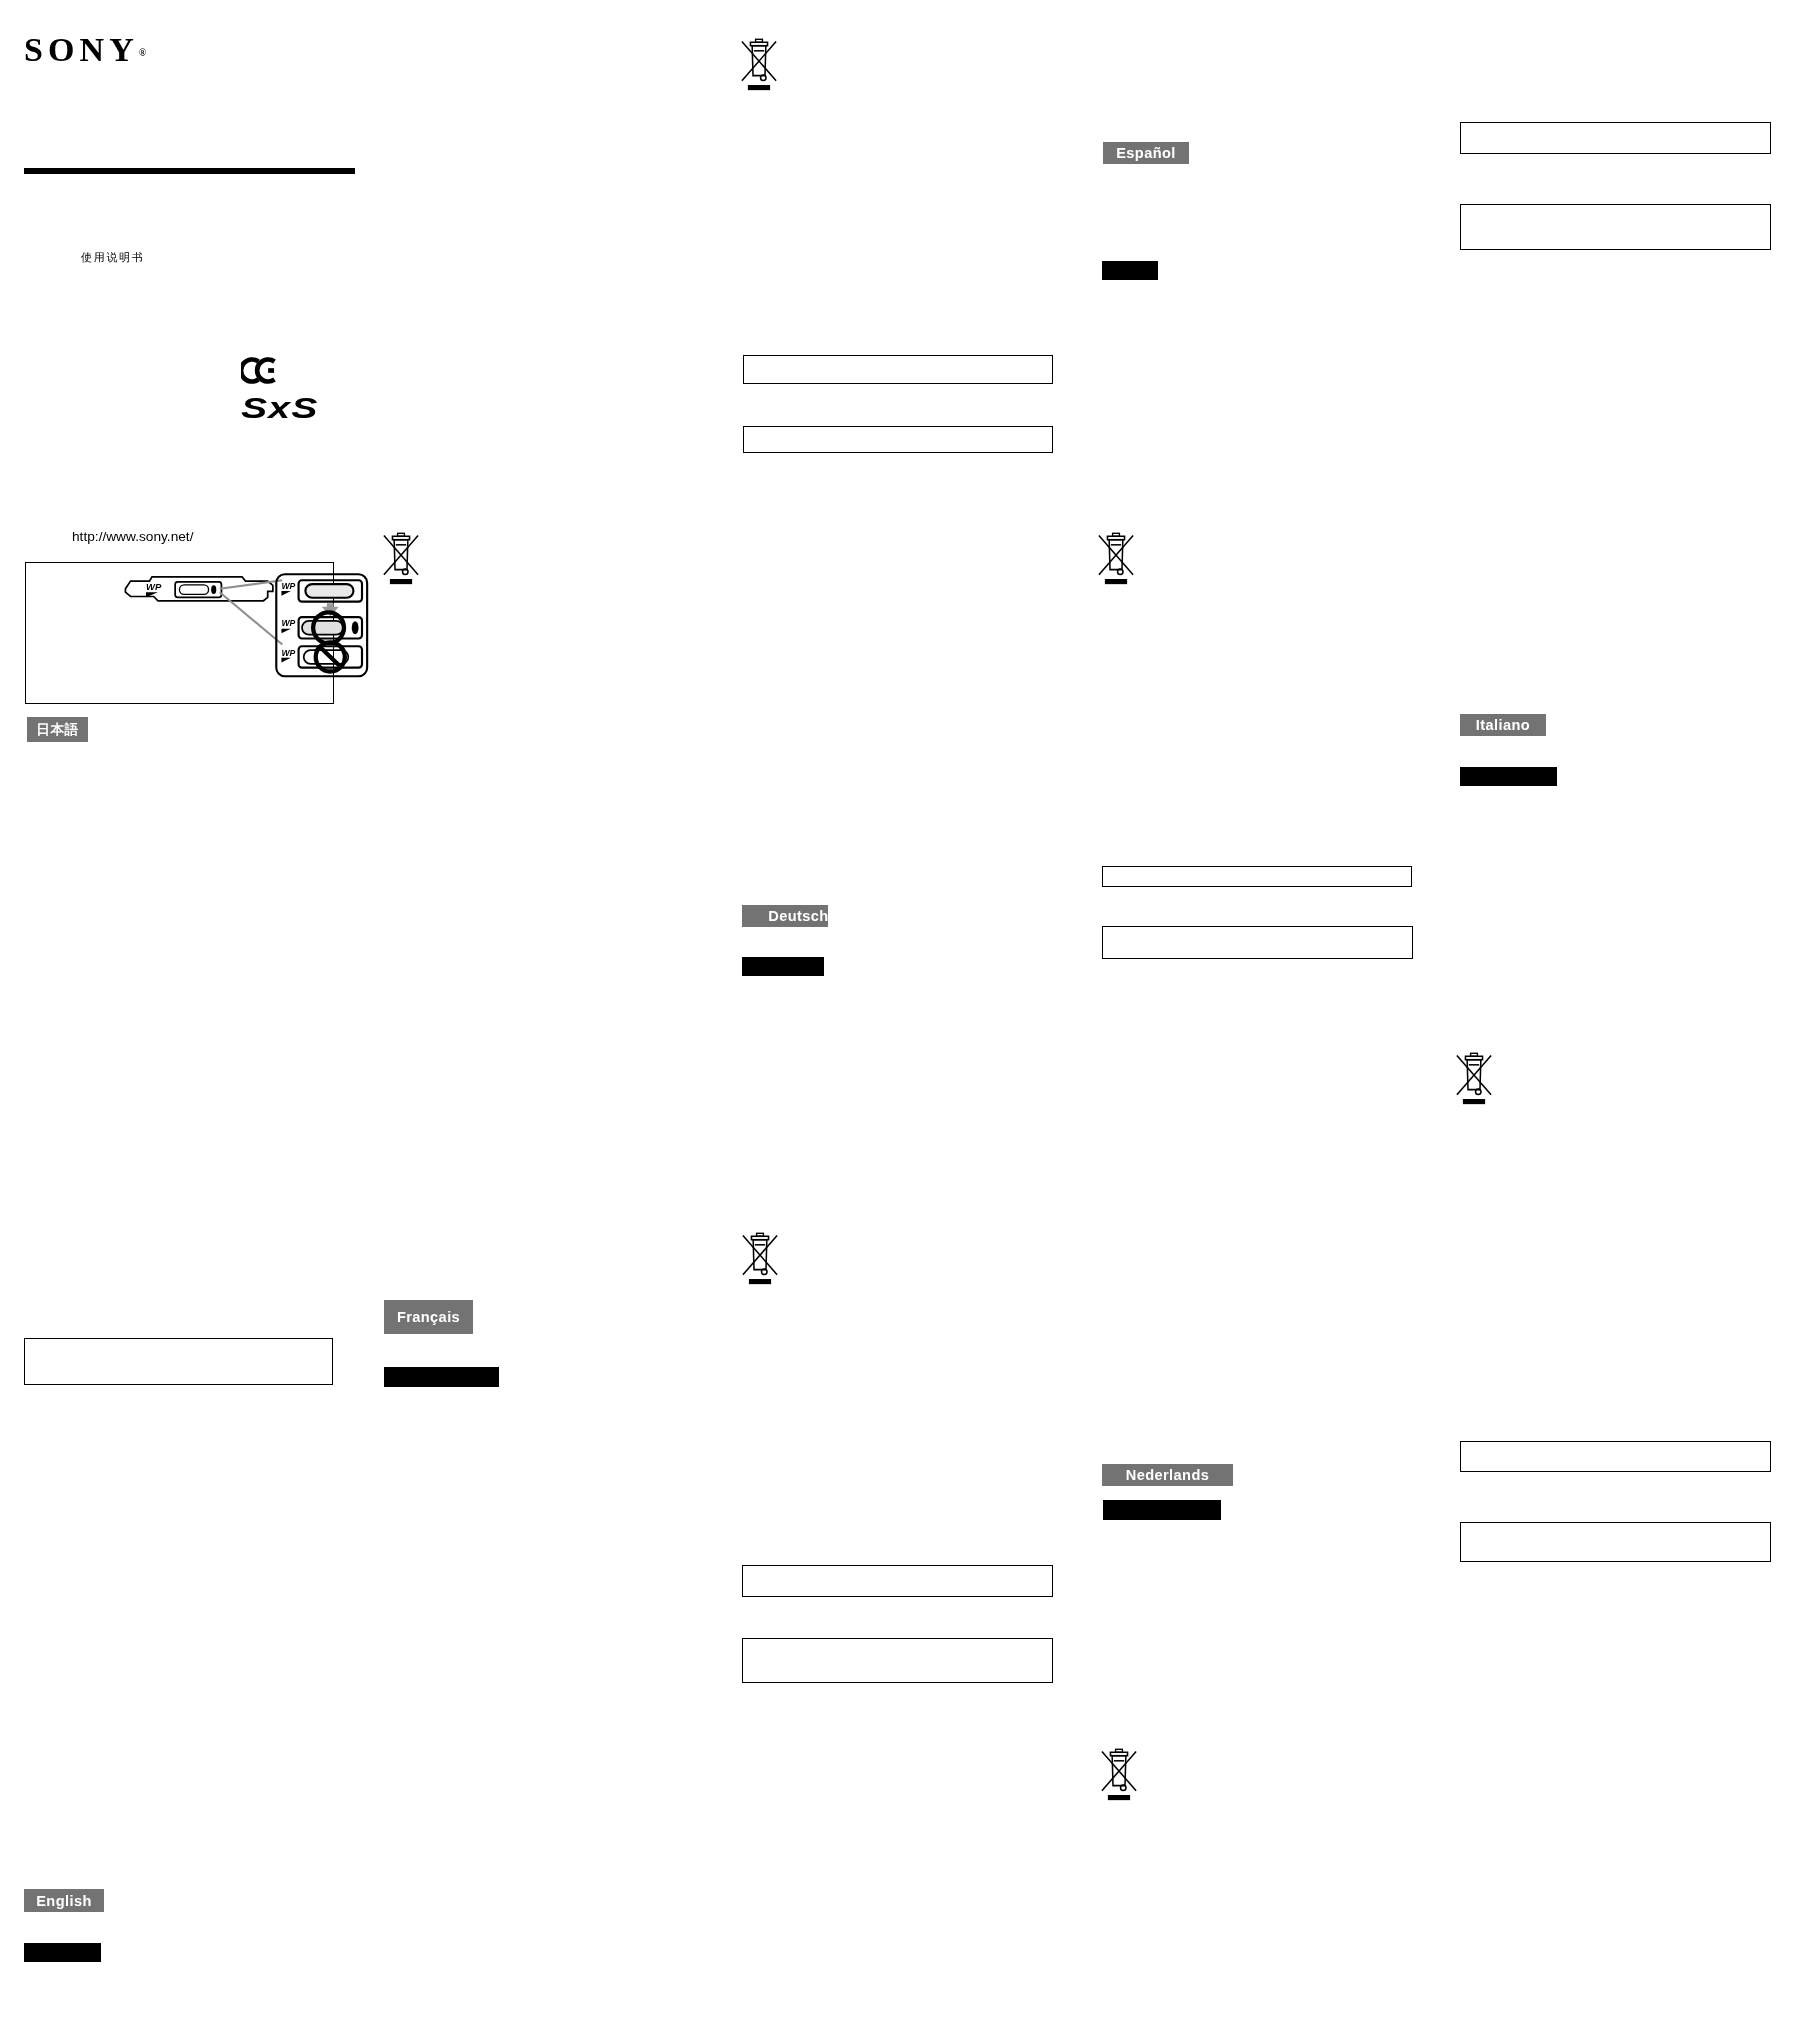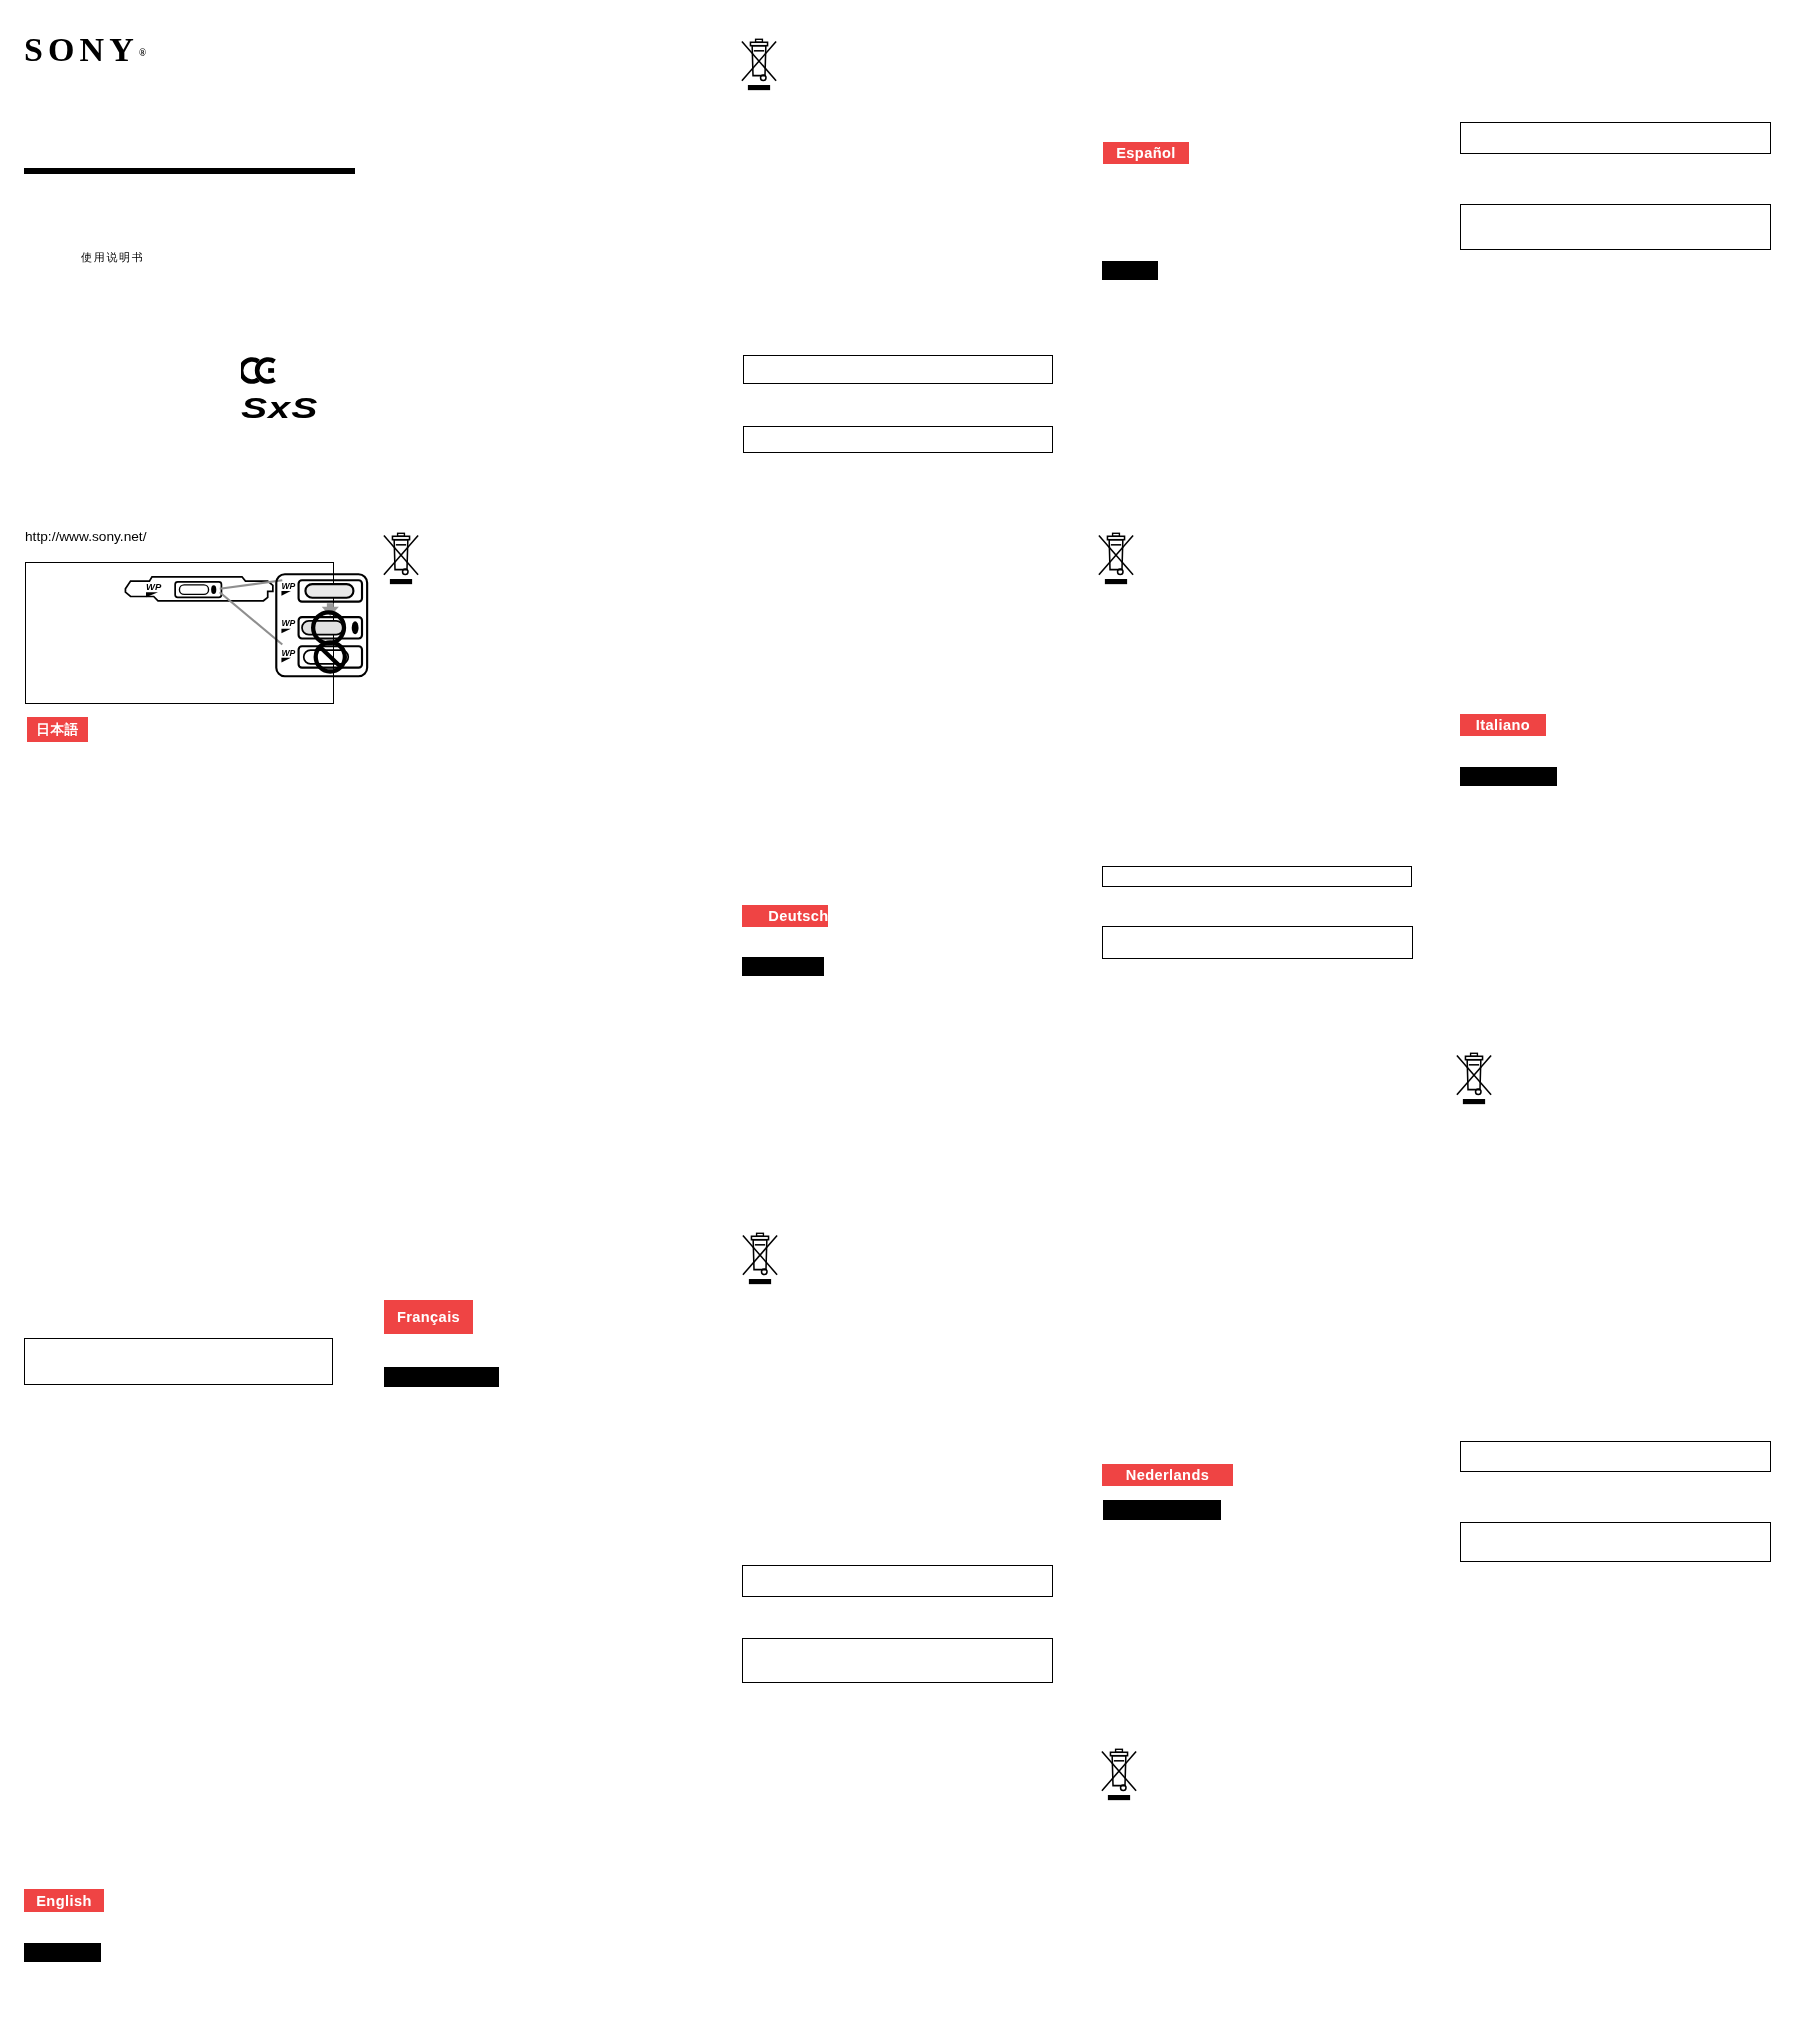--- a/index.html
+++ b/index.html
@@ -4,32 +4,32 @@
 <style>
   html,body{margin:0;padding:0;background:#ffffff;}
   #page{
     position:relative;width:1796px;height:2038px;background:#ffffff;
     font-family:"Liberation Sans", sans-serif;color:#000;overflow:hidden;border-radius:19px;
   }
   .abs{position:absolute;}
   .obox{border:1.7px solid #000;box-sizing:border-box;background:#fff;}
   .redact{background:#000;}
   .lang-label{
-    background:#ef4444;color:#fff;font-weight:bold;font-size:14.6px;
+    background:#737373;color:#fff;font-weight:bold;font-size:14.6px;
     display:flex;align-items:center;justify-content:center;
     box-sizing:border-box;letter-spacing:0.4px;text-align:center;
   }
   .brand{
     font-family:"Liberation Serif", serif;font-weight:bold;font-size:34px;
     letter-spacing:5.1px;white-space:nowrap;
   }
   .brand sup{font-size:9.4px;letter-spacing:0;vertical-align:5.1px;}
   .rule{background:#000;}
   .cn-title{font-family:"DejaVu Sans", sans-serif;font-size:11px;letter-spacing:1.7px;}
-  .url{font-size:13.7px;}
+  .url{font-size:13.7px;margin-left:47px;}
   .sxs{
     font-weight:bold;font-style:italic;font-size:29px;letter-spacing:0.9px;
     transform:scale(1.35,1);transform-origin:left center;white-space:nowrap;
   }
   .es-box{
     box-sizing:border-box;border:1.7px solid #000;background:#fff;
     font-size:12px;line-height:18px;padding:2.6px 6px;white-space:nowrap;
   }
   .es-box span{display:block;}
   .weee{width:38px;height:53px;}

